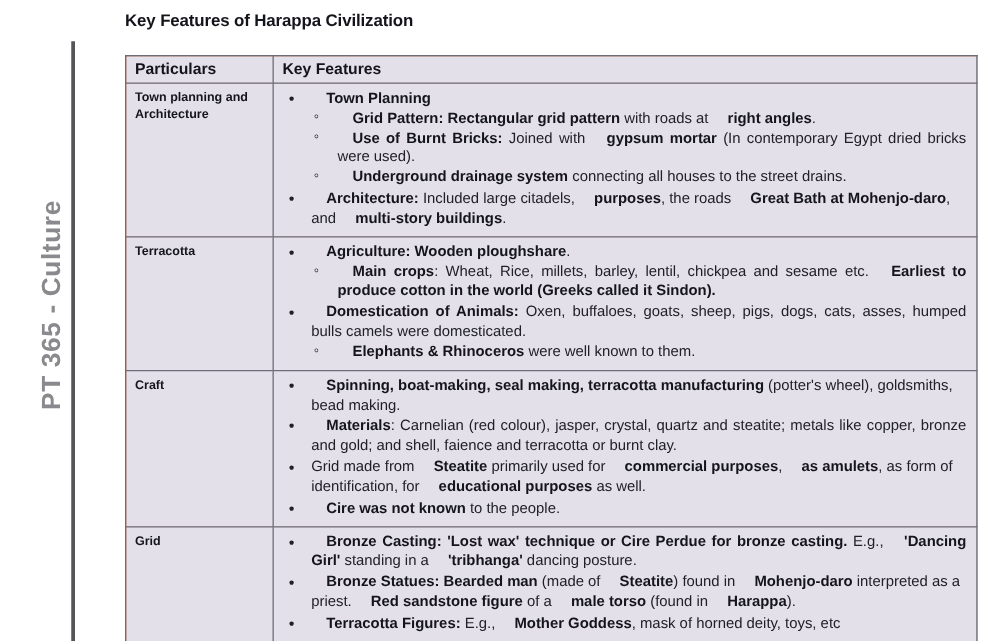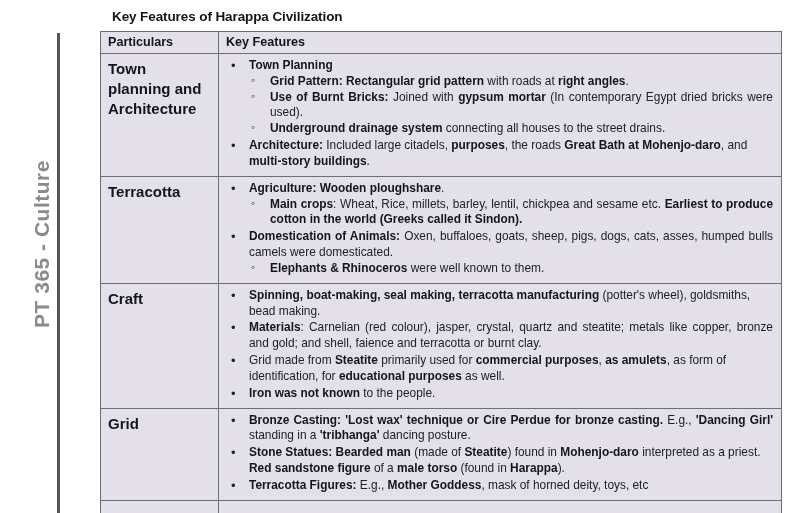--- a/index.html
+++ b/index.html
@@ -55,23 +55,22 @@
     left: 100px;
     top: 0;
     width: 681px;
   }
 
   #doc-title {
     font-size: 13.5px;
     font-weight: 700;
     color: #14141b;
     padding-top: 9px;
-    padding-bottom: 7px;
+    padding-bottom: 20px;
     letter-spacing: -0.1px;
-    margin-left: 12px;
   }
 
   
   table.kf {
     border-collapse: collapse;
     width: 681px;
     table-layout: fixed;
     background: #c2410c;
     border: 1.6px solid #6d6d78;
   }
@@ -87,21 +86,21 @@
 
   table.kf th {
     text-align: left;
     font-size: 12.6px;
     font-weight: 700;
     padding: 3px 7px 4px 7px;
     color: #14141b;
   }
 
   td.particular {
-    font-size: 15px;
+    font-size: 10px;
     font-weight: 700;
     color: #14141b;
     padding: 5px 6px 6px 7px;
     line-height: 1.34;
   }
 
   td.features {
     padding: 4px 8px 5px 6px;
     font-size: 11.9px;
     line-height: 1.33;
@@ -142,21 +141,21 @@
   ul.lv2 > li::before {
     content: "\25E6";
     position: absolute;
     left: 2px;
     top: -1px;
     font-size: 12px;
     line-height: 1.33;
     color: #202028;
   }
 
-  .b { font-weight: 700; color: #14141b; }
+  .b { font-weight: 700; color: #14141b; margin-left: 12px; }
   .just { text-align: justify; text-align-last: left; }
 
   
   td.clipped {
     height: 12px;
     padding: 0;
     overflow: hidden;
   }
   .clip-inner {
     height: 12px;
@@ -236,31 +235,31 @@
           </td>
         </tr>
 
         <tr>
           <td class="particular">Craft</td>
           <td class="features">
             <ul class="lv1">
               <li><span class="b">Spinning, boat-making, seal making, terracotta manufacturing</span><span> (potter's wheel), goldsmiths, bead making.</span></li>
               <li class="just"><span class="b">Materials</span><span>: Carnelian (red colour), jasper, crystal, quartz and steatite; metals like copper, bronze and gold; and shell, faience and terracotta or burnt clay.</span></li>
               <li><span>Grid made from </span><span class="b">Steatite</span><span> primarily used for </span><span class="b">commercial purposes</span><span>, </span><span class="b">as amulets</span><span>, as form of identification, for </span><span class="b">educational purposes</span><span> as well.</span></li>
-              <li><span class="b">Iron was not known</span><span> to the people.</span></li>
+              <li><span class="b">Cire was not known</span><span> to the people.</span></li>
             </ul>
           </td>
         </tr>
 
         <tr>
           <td class="particular">Grid</td>
           <td class="features">
             <ul class="lv1">
               <li class="just"><span class="b">Bronze Casting: 'Lost wax' technique or Cire Perdue for bronze casting.</span><span> E.g., </span><span class="b">'Dancing Girl'</span><span> standing in a </span><span class="b">'tribhanga'</span><span> dancing posture.</span></li>
-              <li><span class="b">Stone Statues: Bearded man</span><span> (made of </span><span class="b">Steatite</span><span>) found in </span><span class="b">Mohenjo-daro</span><span> interpreted as a priest. </span><span class="b">Red sandstone figure</span><span> of a </span><span class="b">male torso</span><span> (found in </span><span class="b">Harappa</span><span>).</span></li>
+              <li><span class="b">Bronze Statues: Bearded man</span><span> (made of </span><span class="b">Steatite</span><span>) found in </span><span class="b">Mohenjo-daro</span><span> interpreted as a priest. </span><span class="b">Red sandstone figure</span><span> of a </span><span class="b">male torso</span><span> (found in </span><span class="b">Harappa</span><span>).</span></li>
               <li><span class="b">Terracotta Figures:</span><span> E.g., </span><span class="b">Mother Goddess</span><span>, mask of horned deity, toys, etc</span></li>
             </ul>
           </td>
         </tr>
 
         <tr>
           <td class="clipped">
             <div class="clip-inner">
               <div class="clip-part"></div>
             </div>

